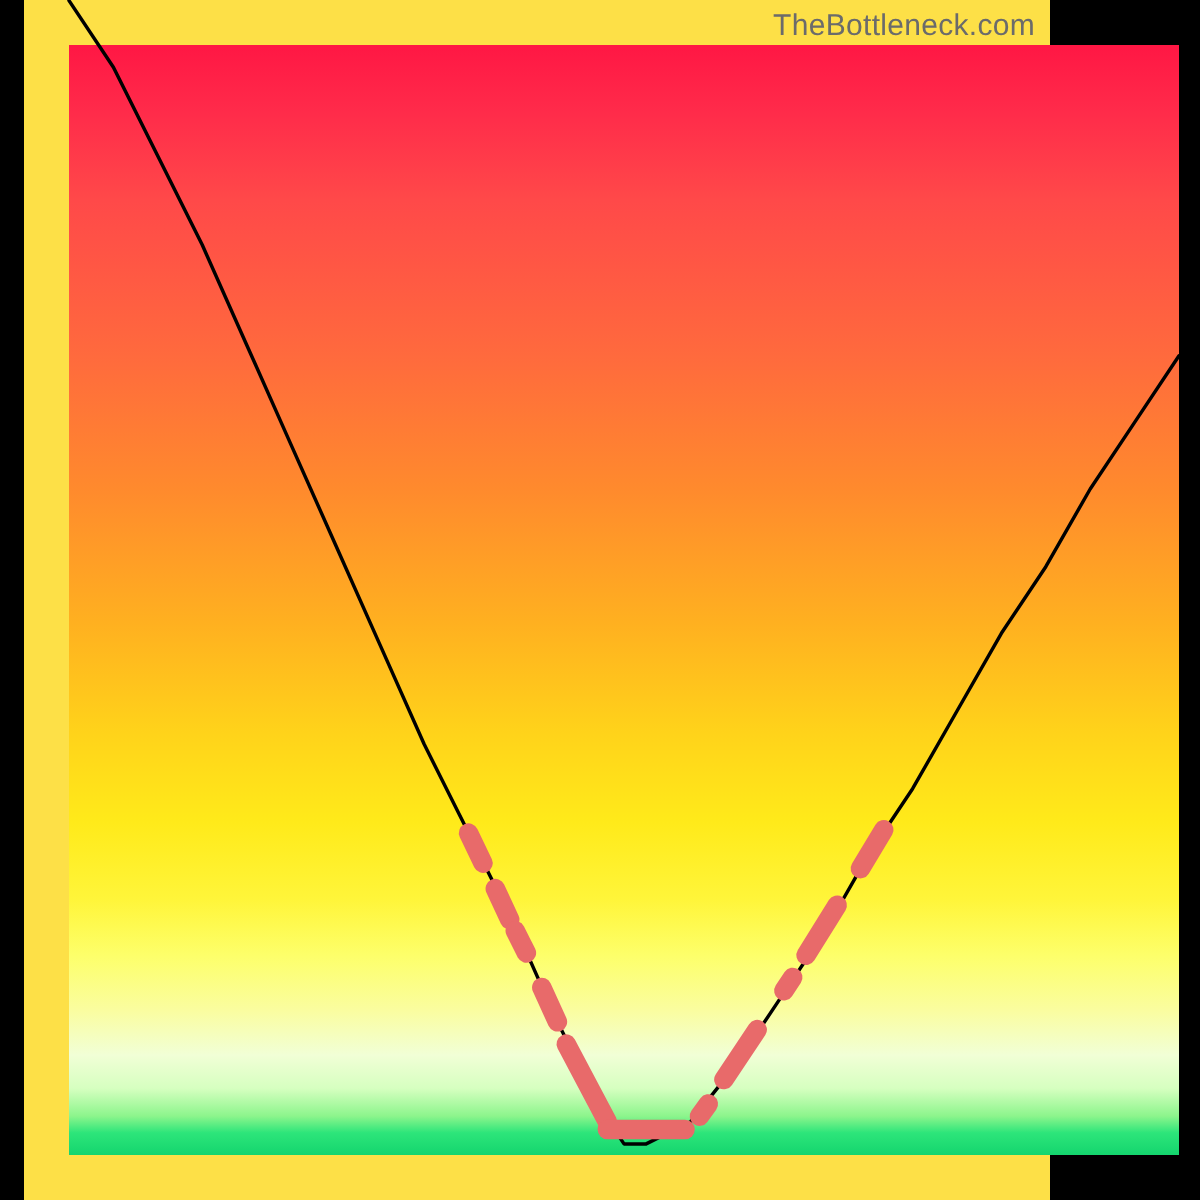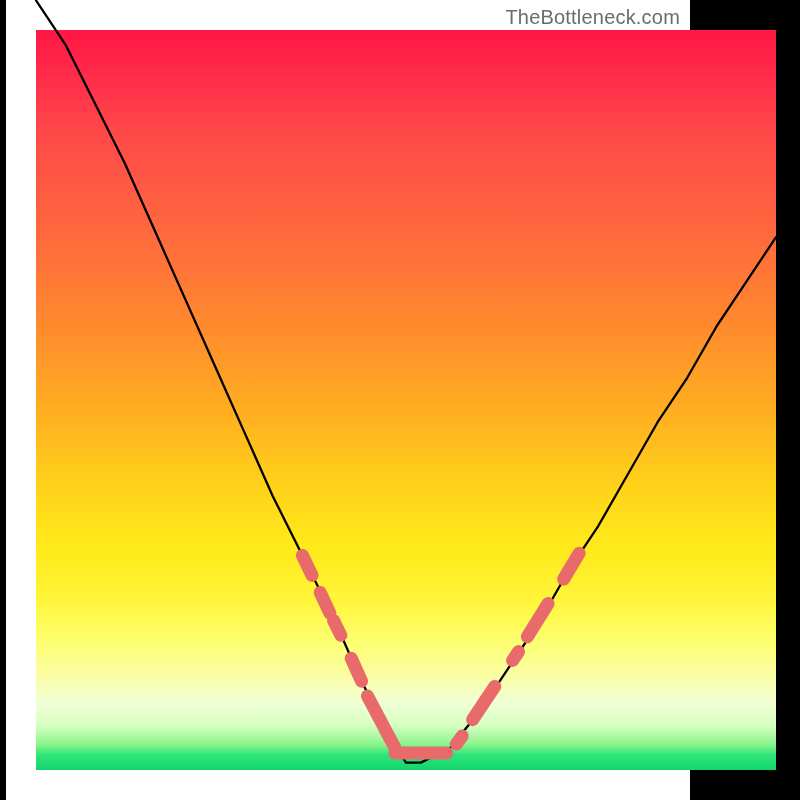--- a/index.html
+++ b/index.html
@@ -6,25 +6,25 @@
     margin: 0;
     padding: 0;
     width: 800px;
     height: 800px;
     background: #000;
     overflow: hidden;
     font-family: Arial, Helvetica, sans-serif;
   }
   .frame {
     position: absolute;
-    left: 6px;
+    left: 16px;
     top: 0;
     width: 684px;
     height: 800px;
-    background: #ffffff;
+    background: #fde047;
   }
   .plot-area {
     position: absolute;
     left: 30px;
     top: 30px;
     width: 740px;
     height: 740px;
     
     background: linear-gradient(
       to bottom,

